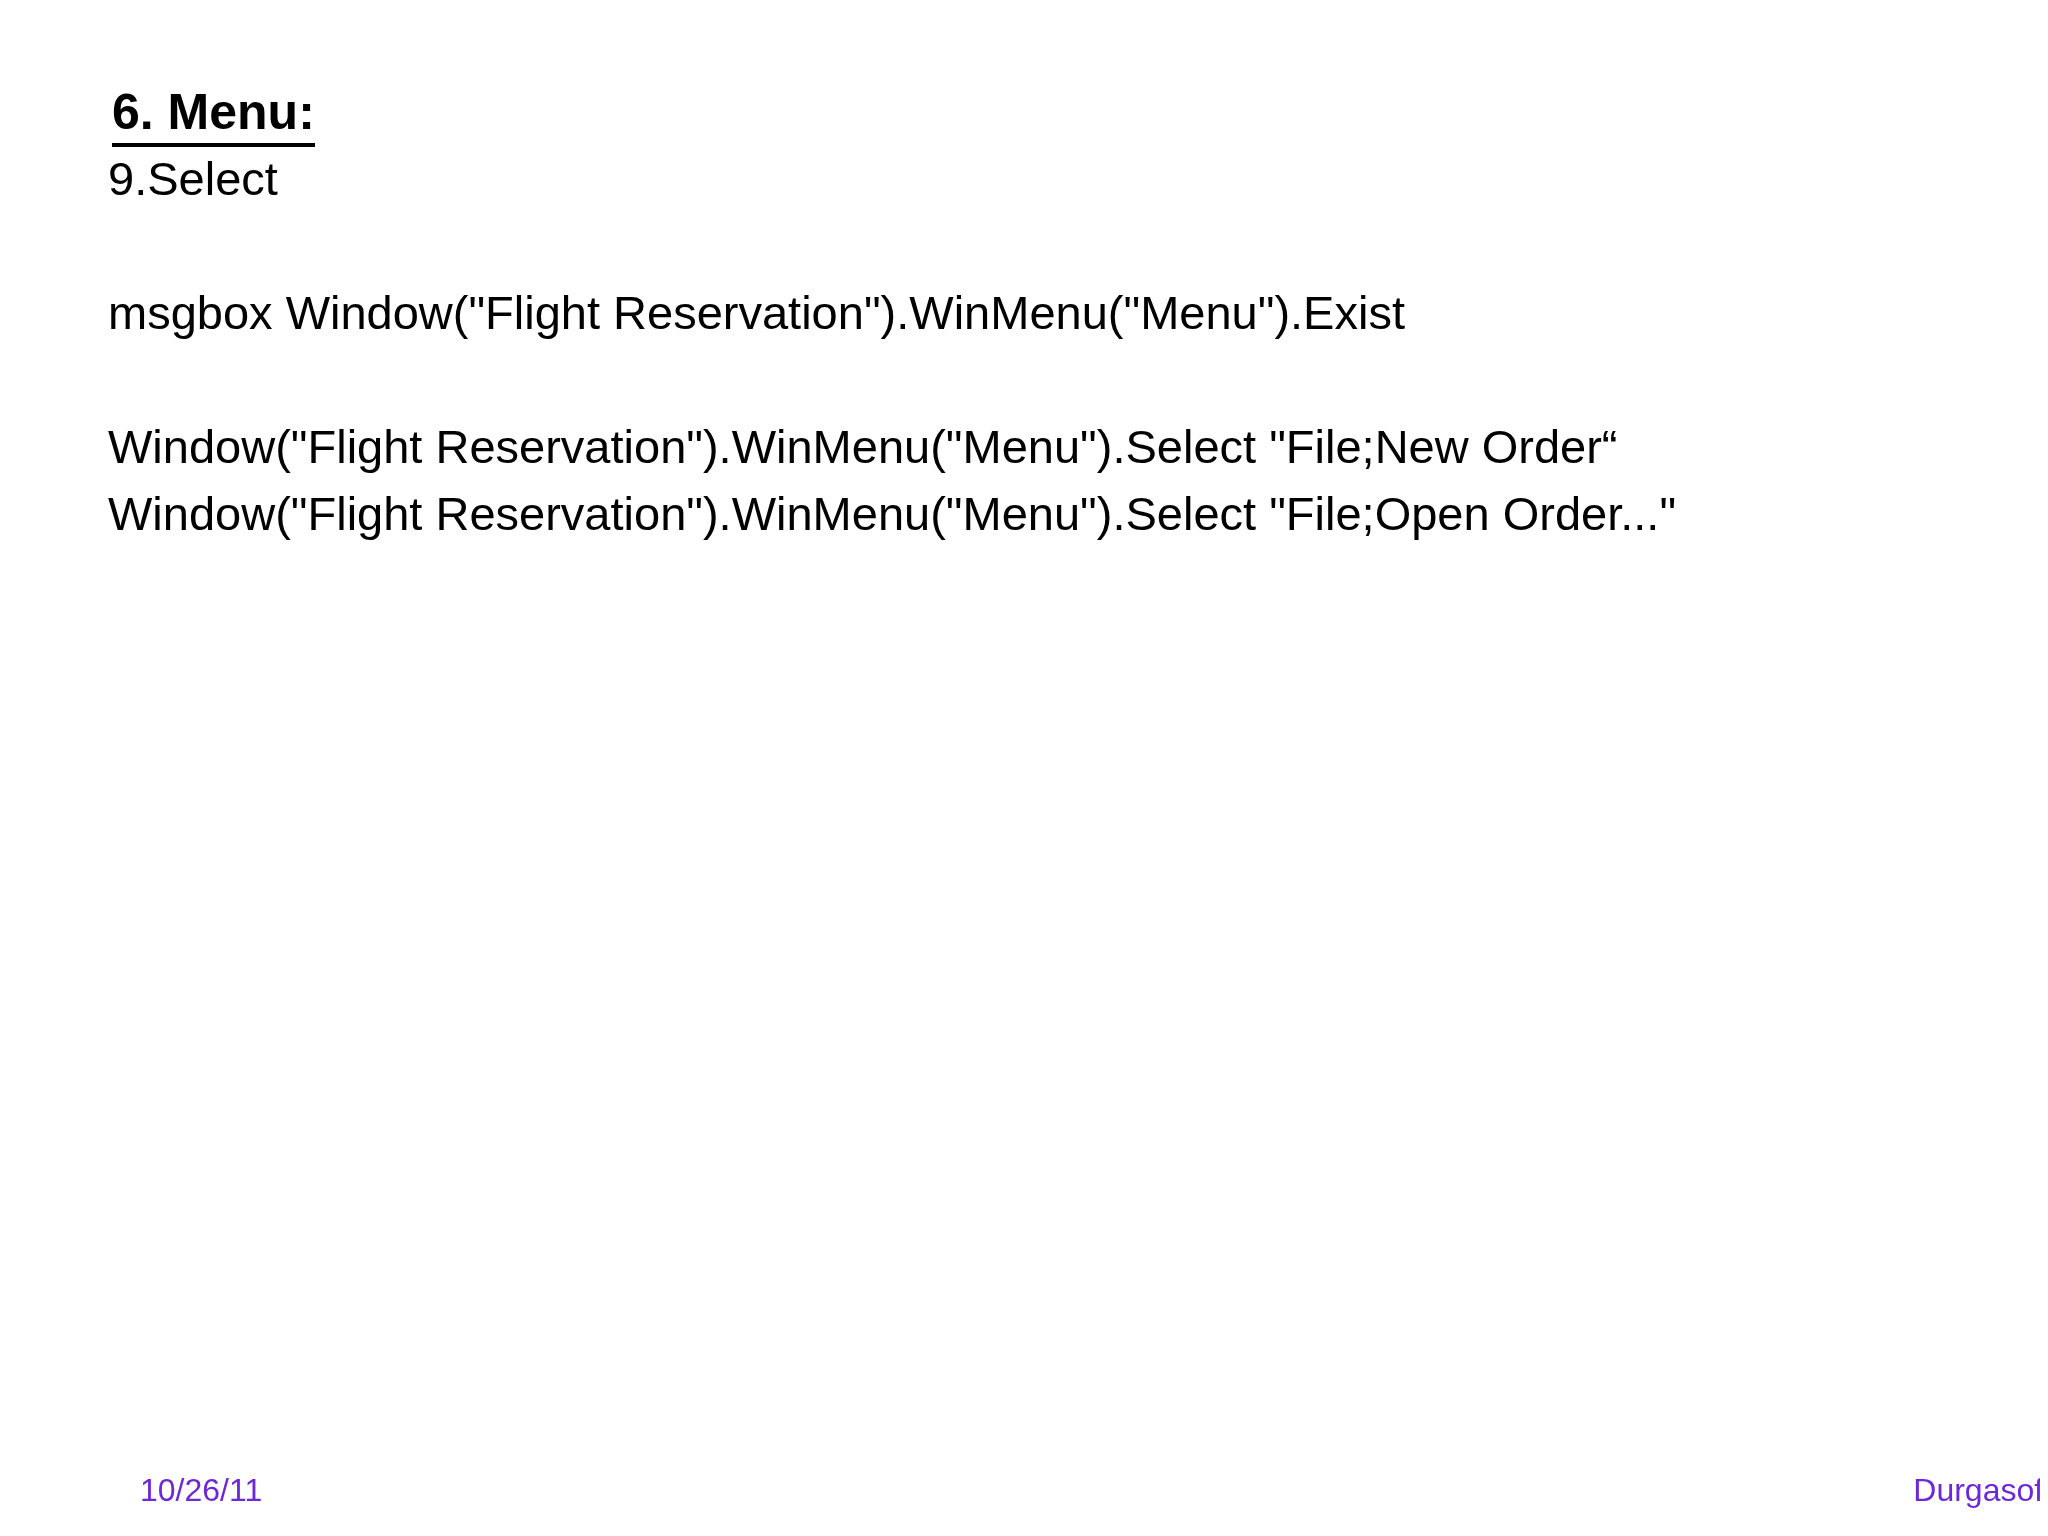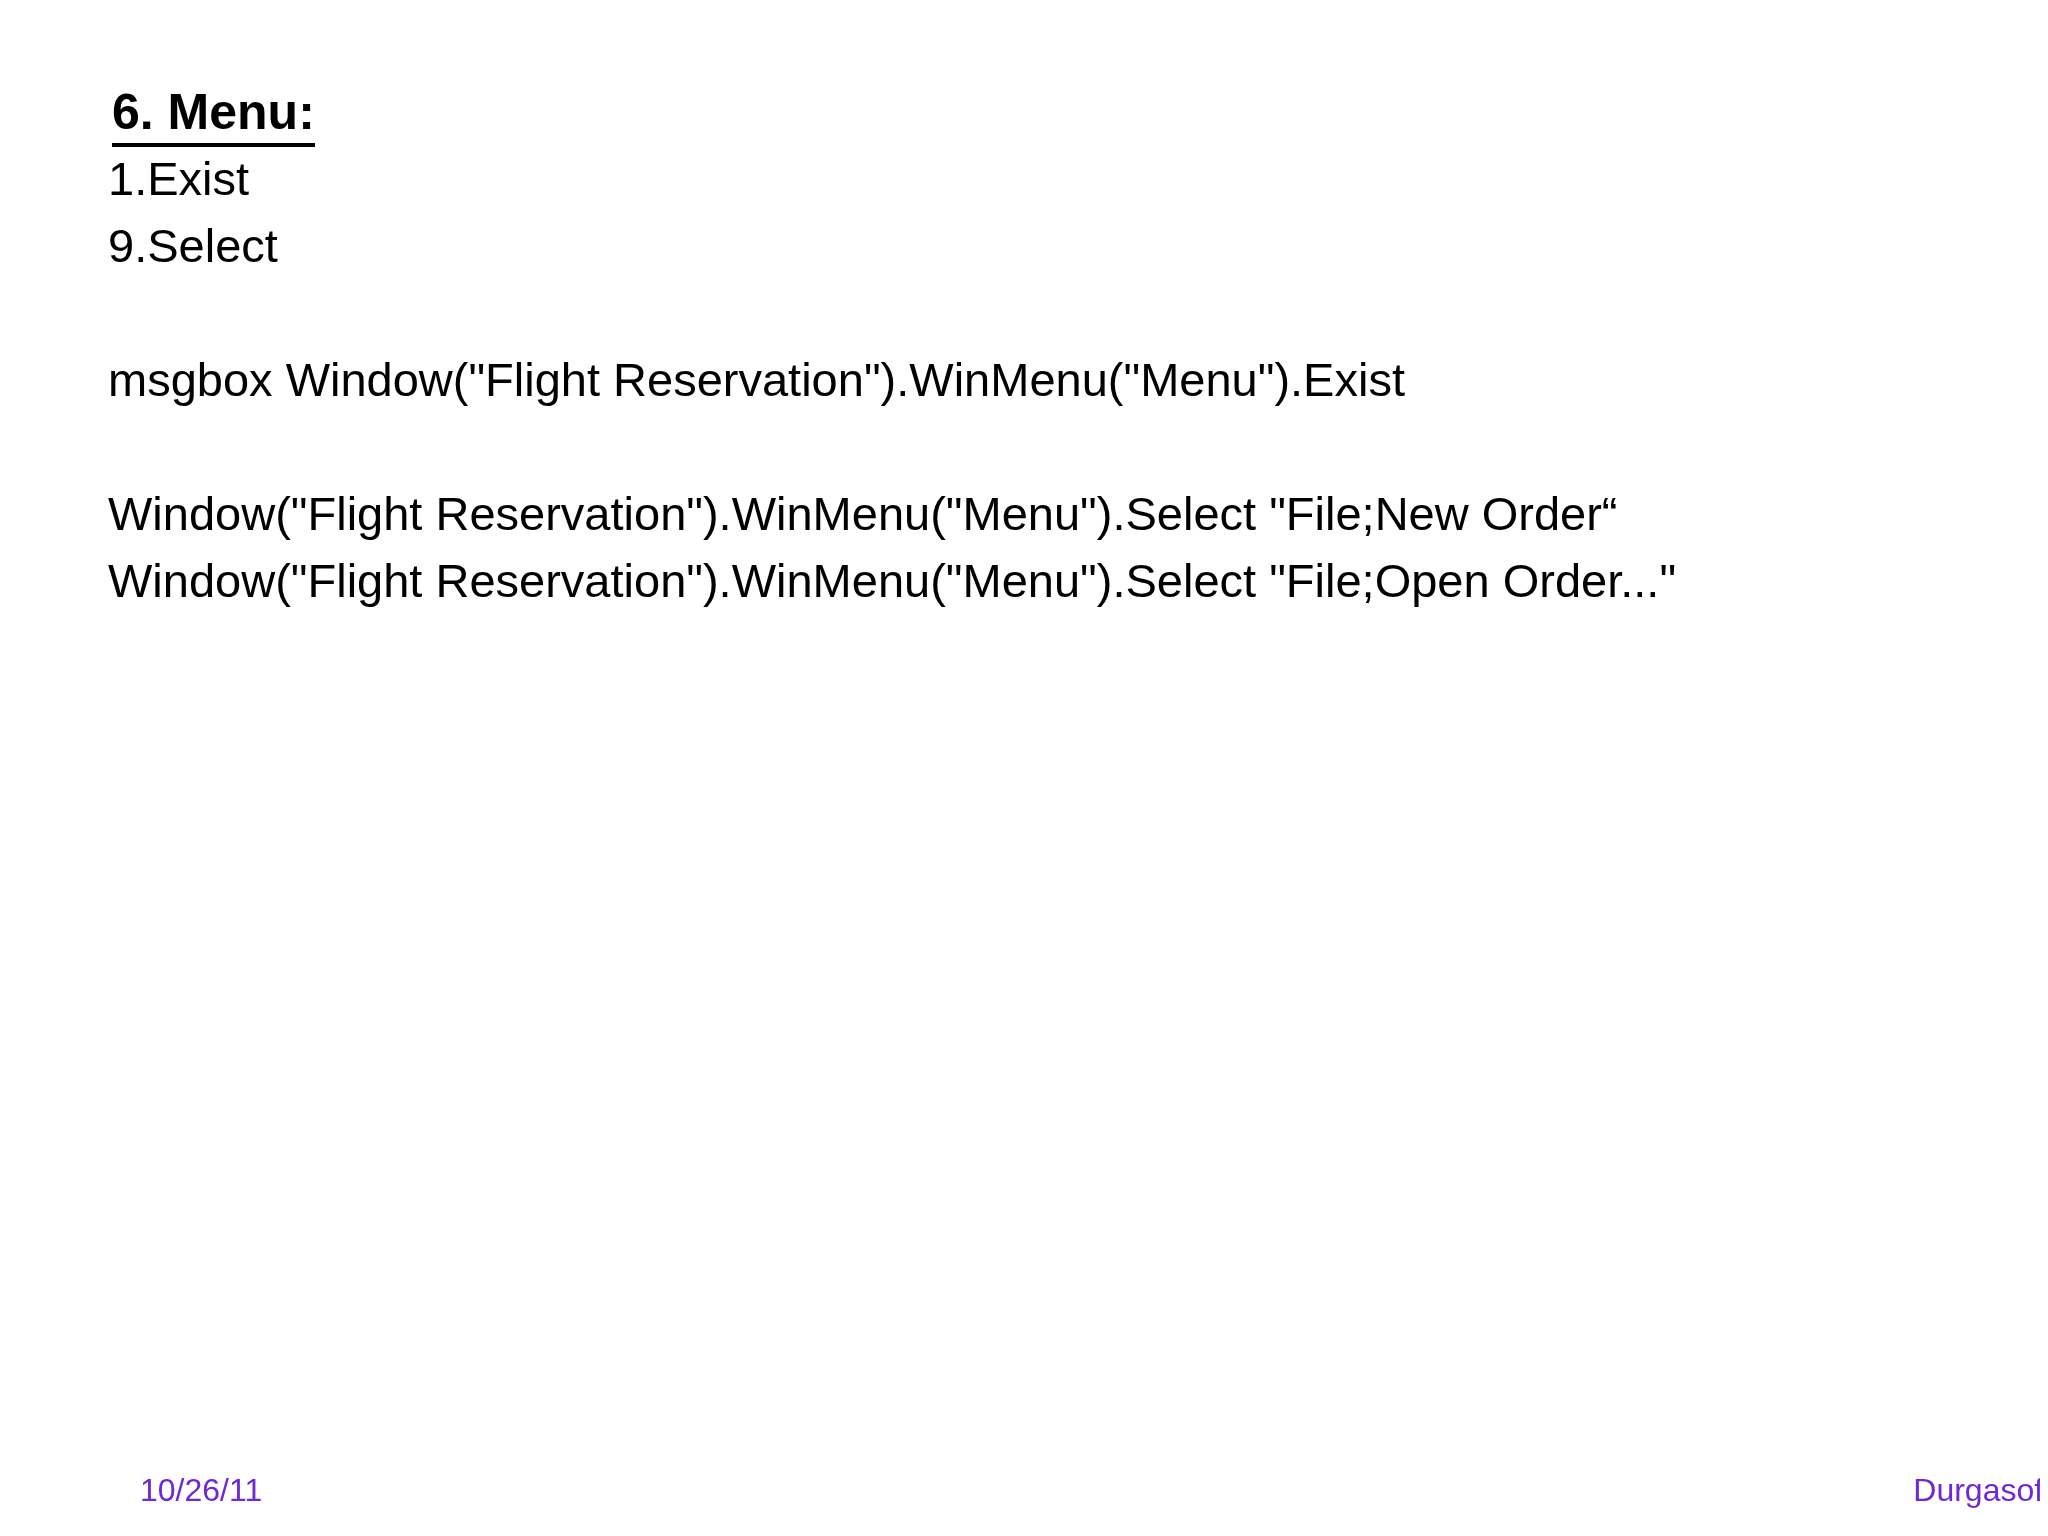--- a/index.html
+++ b/index.html
@@ -60,21 +60,20 @@
   }
 </style>
 </head>
 <body>
 
 <div class="slide">
   <div class="content">
     <div class="line title">
       <span class="title-underline">6. Menu:</span>
     </div>
-    <div class="line">1.Exist</div>
     <div class="line">9.Select</div>
     <div class="line"></div>
     <div class="line">msgbox Window("Flight Reservation").WinMenu("Menu").Exist</div>
     <div class="line"></div>
     <div class="line">Window("Flight Reservation").WinMenu("Menu").Select "File;New Order“</div>
     <div class="line">Window("Flight Reservation").WinMenu("Menu").Select "File;Open Order..."</div>
   </div>
 
   <div class="footer">
     <div class="footer-date">10/26/11</div>

